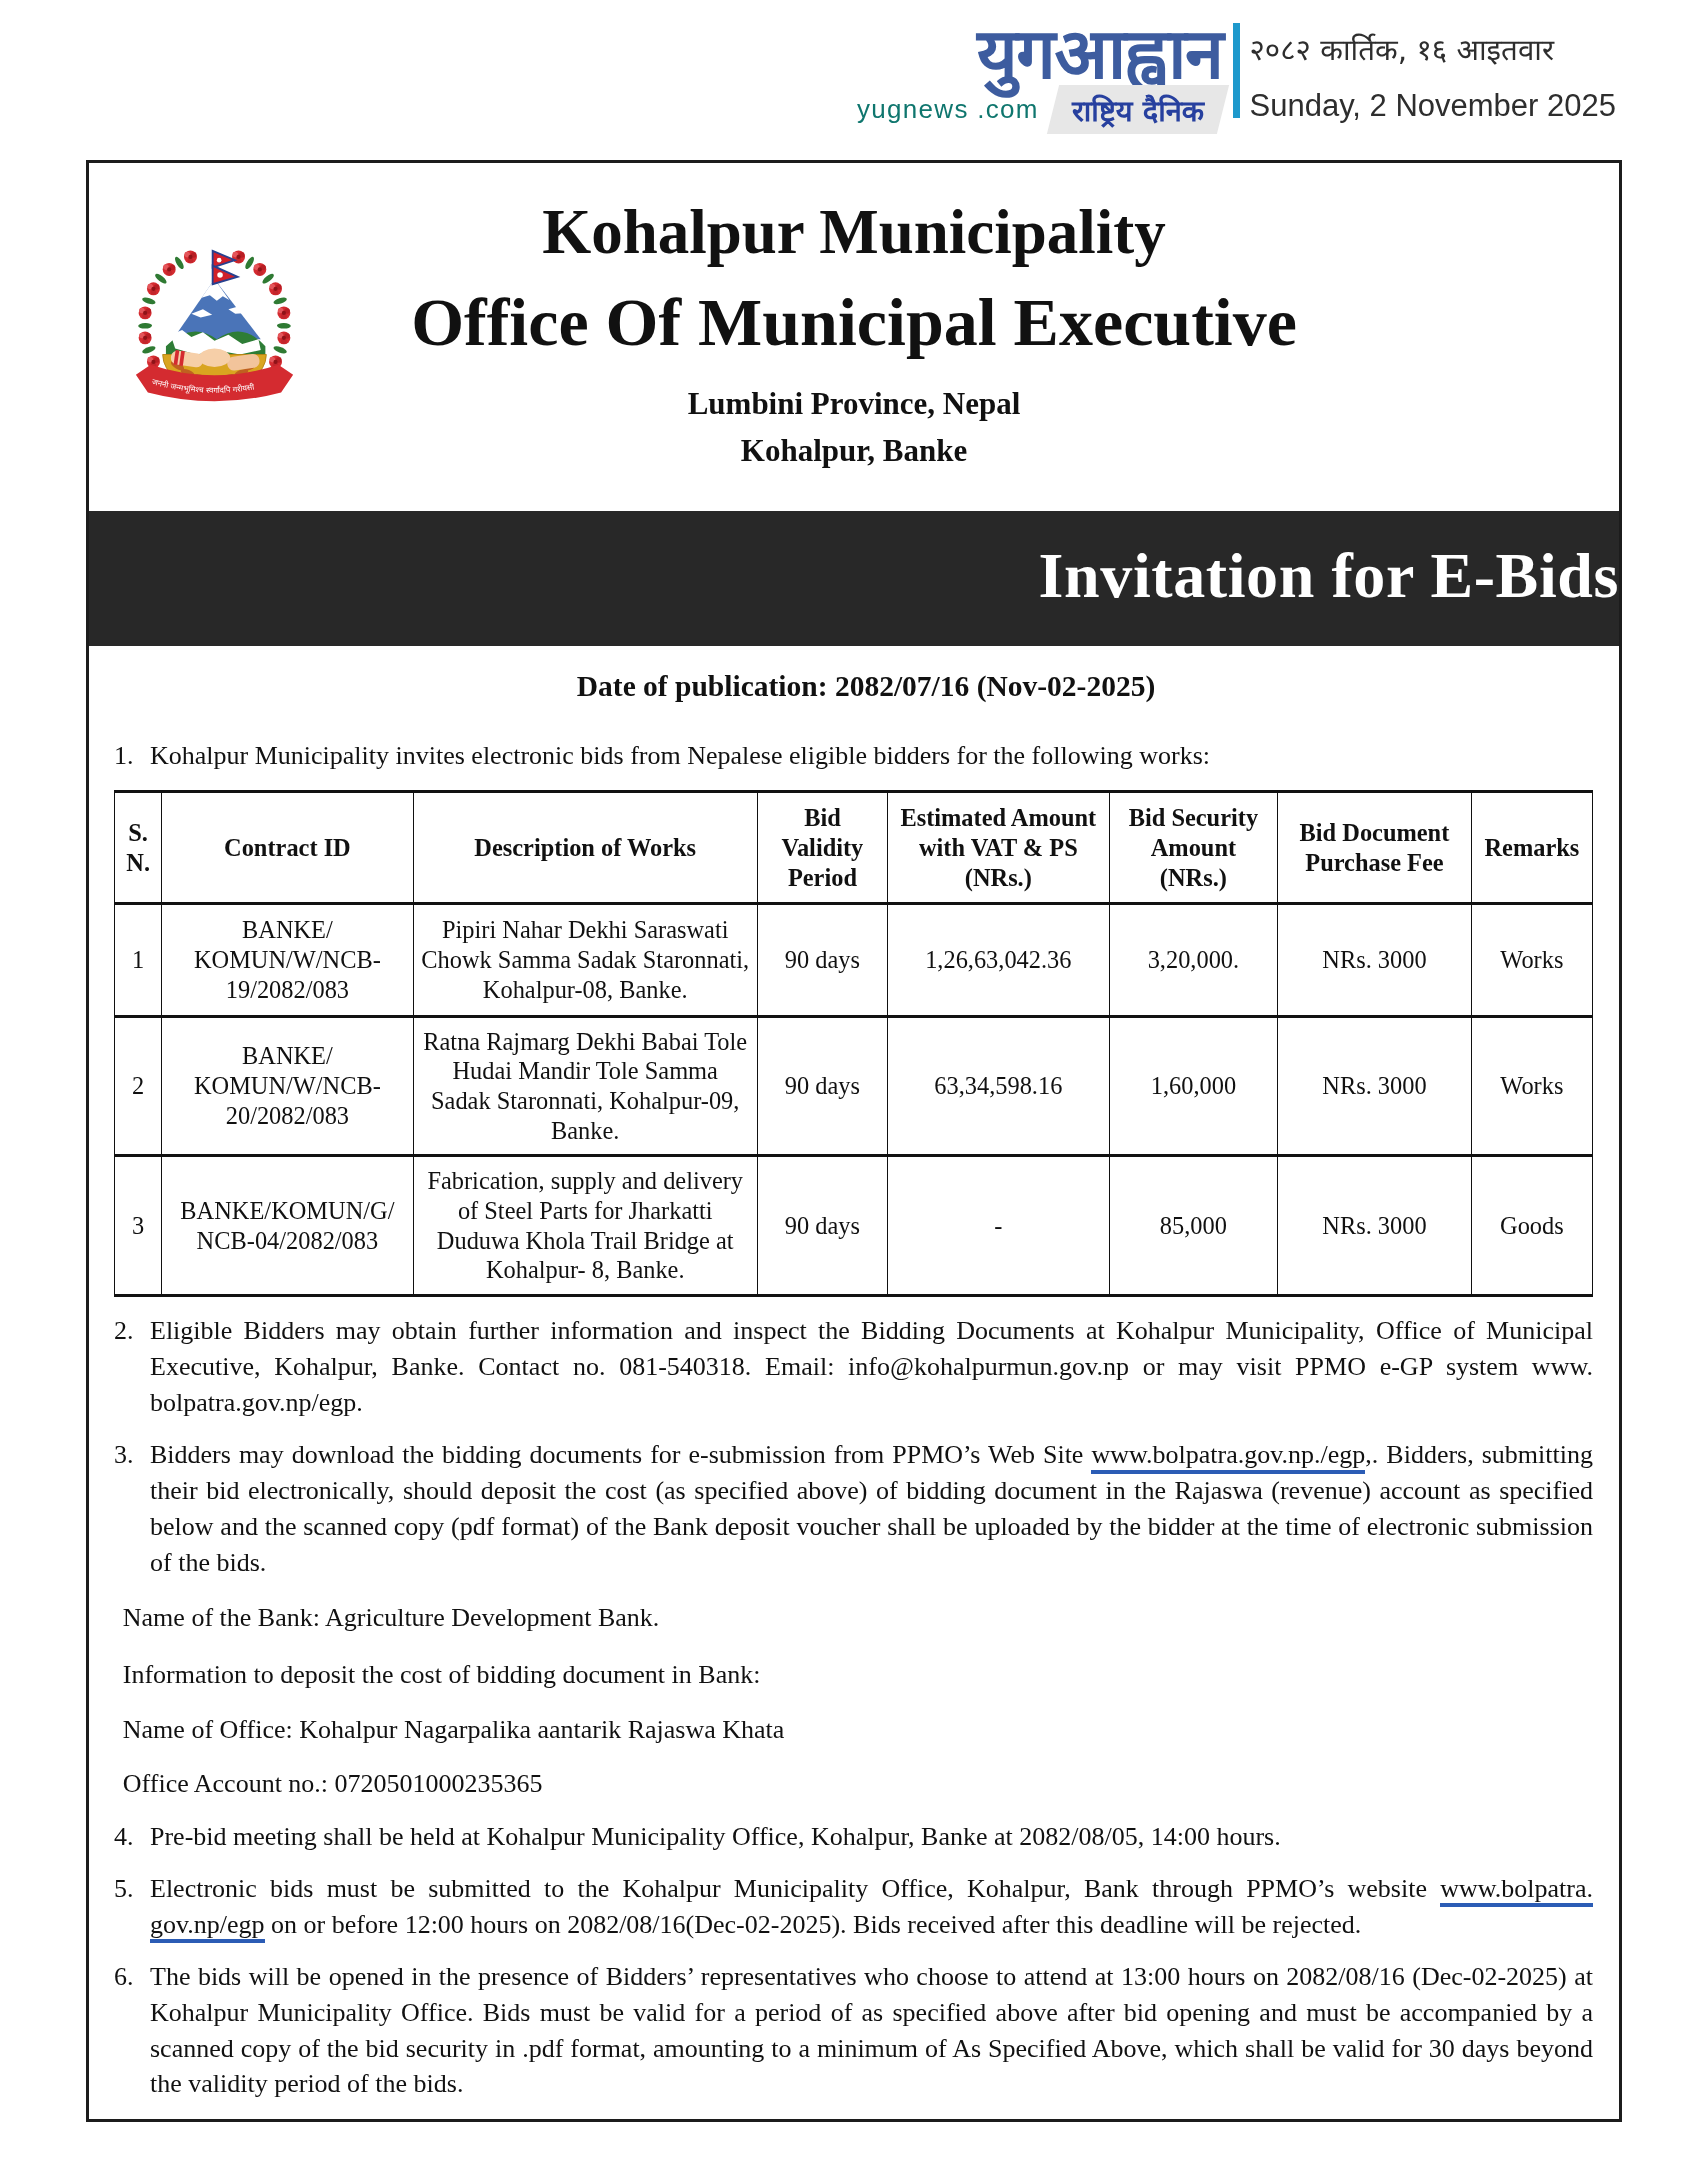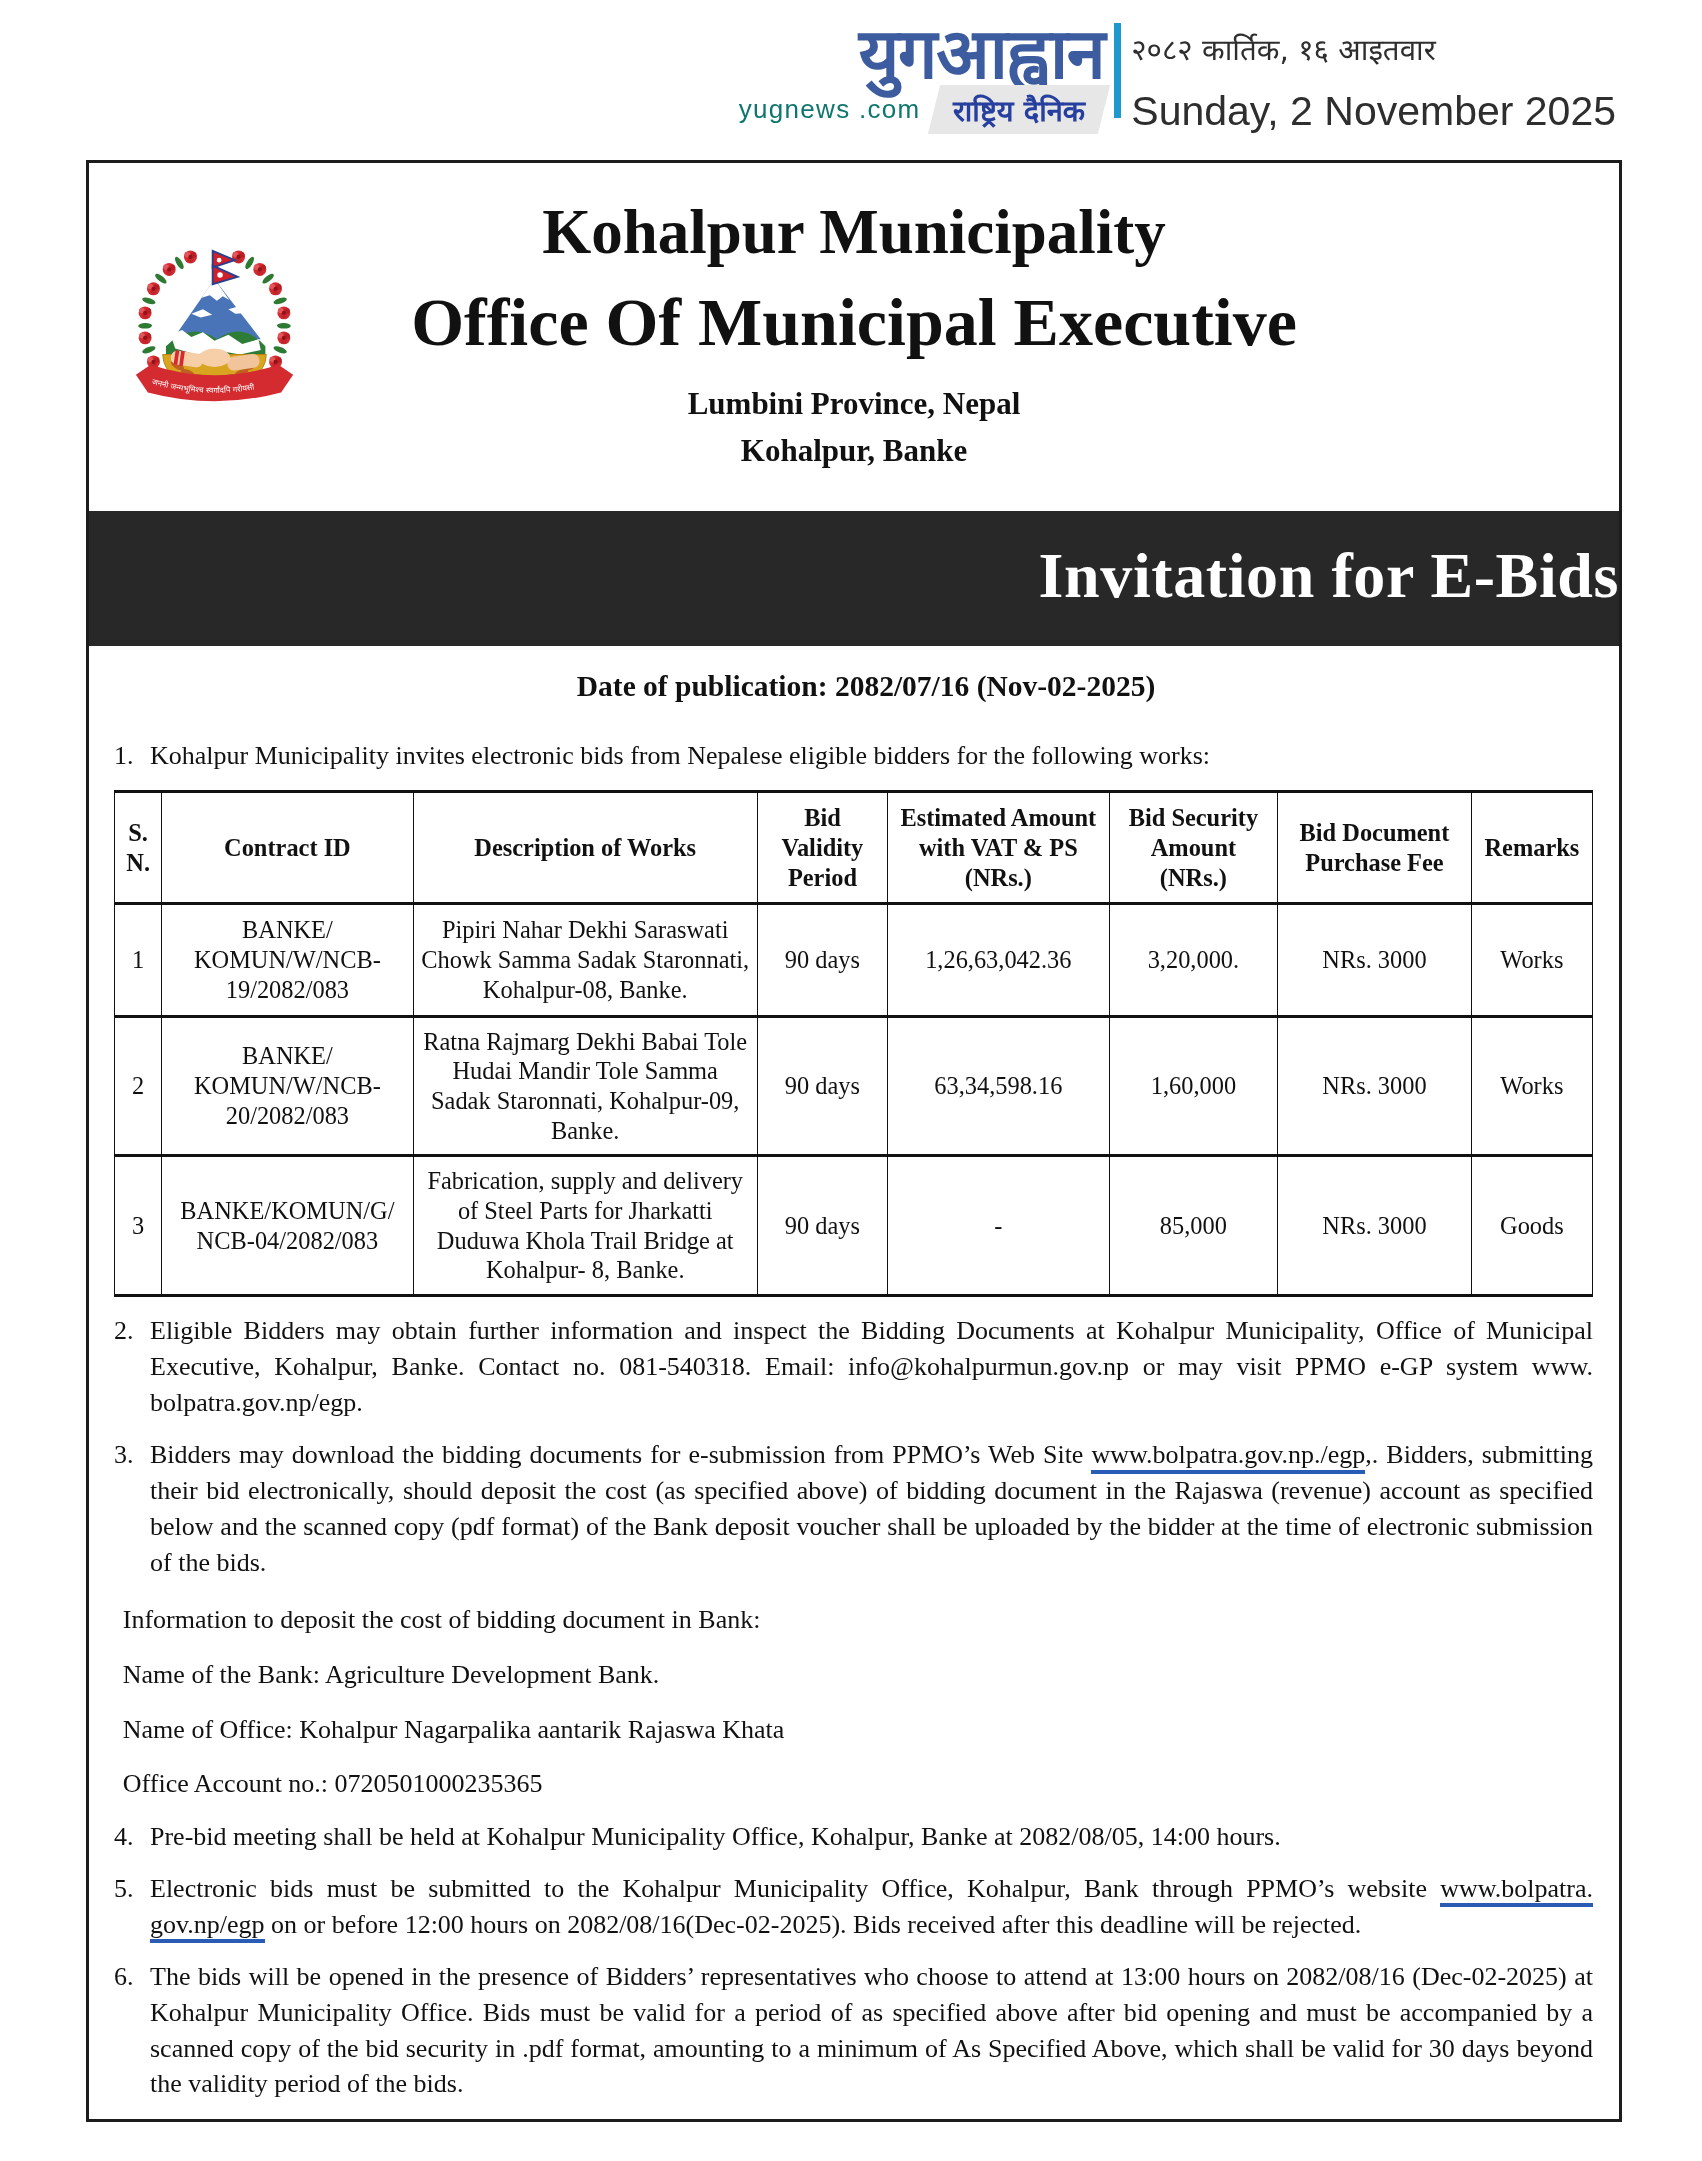--- a/index.html
+++ b/index.html
@@ -21,21 +21,21 @@
   .logo-badge {
     background:#e7e7e7; transform:skewX(-14deg); padding:5px 19px;
   }
   .logo-badge span {
     display:inline-block; transform:skewX(14deg);
     font-family:"DejaVu Sans", sans-serif; font-weight:bold; font-size:29px; color:#27409f;
   }
   .masthead-divider { width:6.9px; height:95px; background:#1e99cc; margin-top:3.8px; }
   .masthead-dates { padding-top:8.8px; }
   .date-np { font-family:"DejaVu Sans", sans-serif; font-size:29.5px; color:#2e2e2e; margin-bottom:19px; white-space:nowrap; }
-  .date-en { font-family:"Liberation Sans", sans-serif; font-size:41px; color:#2e2e2e; white-space:nowrap; }
+  .date-en { font-family:"Liberation Sans", sans-serif; font-size:31px; color:#2e2e2e; white-space:nowrap; }
 
   
   .doc-box {
     position:absolute; left:86px; top:160px; width:1536px; height:1962px;
     border:3.1px solid #1c1c1c; background:#fff; overflow:hidden;
   }
 
   .letterhead { position:relative; text-align:center; padding:36px 12.5px 40px; }
   .emblem-wrap { position:absolute; left:33px; top:76px; width:185px; height:182px; }
   .muni-title   { font-size:63px; font-weight:bold; line-height:1.05; margin-bottom:21px; }
@@ -255,22 +255,22 @@
       <div class="para-num">2.</div>
       <div class="para-body"><span>Eligible Bidders may obtain further information and inspect the Bidding Documents at Kohalpur Municipality, Office of Municipal Executive, Kohalpur, Banke. Contact no.  081-540318. Email: info@kohalpurmun.gov.np or may visit PPMO e-GP system www. bolpatra.gov.np/egp.</span></div>
     </div>
 
     <div class="para">
       <div class="para-num">3.</div>
       <div class="para-body"><span>Bidders may download the bidding documents for e-submission from PPMO’s Web Site </span><span class="doc-link">www.bolpatra.gov.np./egp</span><span>,. Bidders, submitting their bid electronically, should deposit the cost (as specified above) of bidding document in the Rajaswa (revenue) account as specified below and the scanned copy (pdf format) of the Bank deposit voucher shall be uploaded by the bidder at the time of electronic submission of the bids.</span></div>
     </div>
 
     <div class="bank-block">
+      <div class="bank-line">Name of the Bank: Agriculture Development Bank.</div>
       <div class="bank-line first">Information to deposit the cost of bidding document in Bank:</div>
-      <div class="bank-line">Name of the Bank: Agriculture Development Bank.</div>
       <div class="bank-line">Name of Office: Kohalpur Nagarpalika aantarik Rajaswa Khata</div>
       <div class="bank-line">Office Account no.: 0720501000235365</div>
     </div>
 
     <div class="para">
       <div class="para-num">4.</div>
       <div class="para-body"><span>Pre-bid meeting  shall be held at Kohalpur Municipality Office, Kohalpur, Banke at 2082/08/05, 14:00 hours.</span></div>
     </div>
 
     <div class="para">

